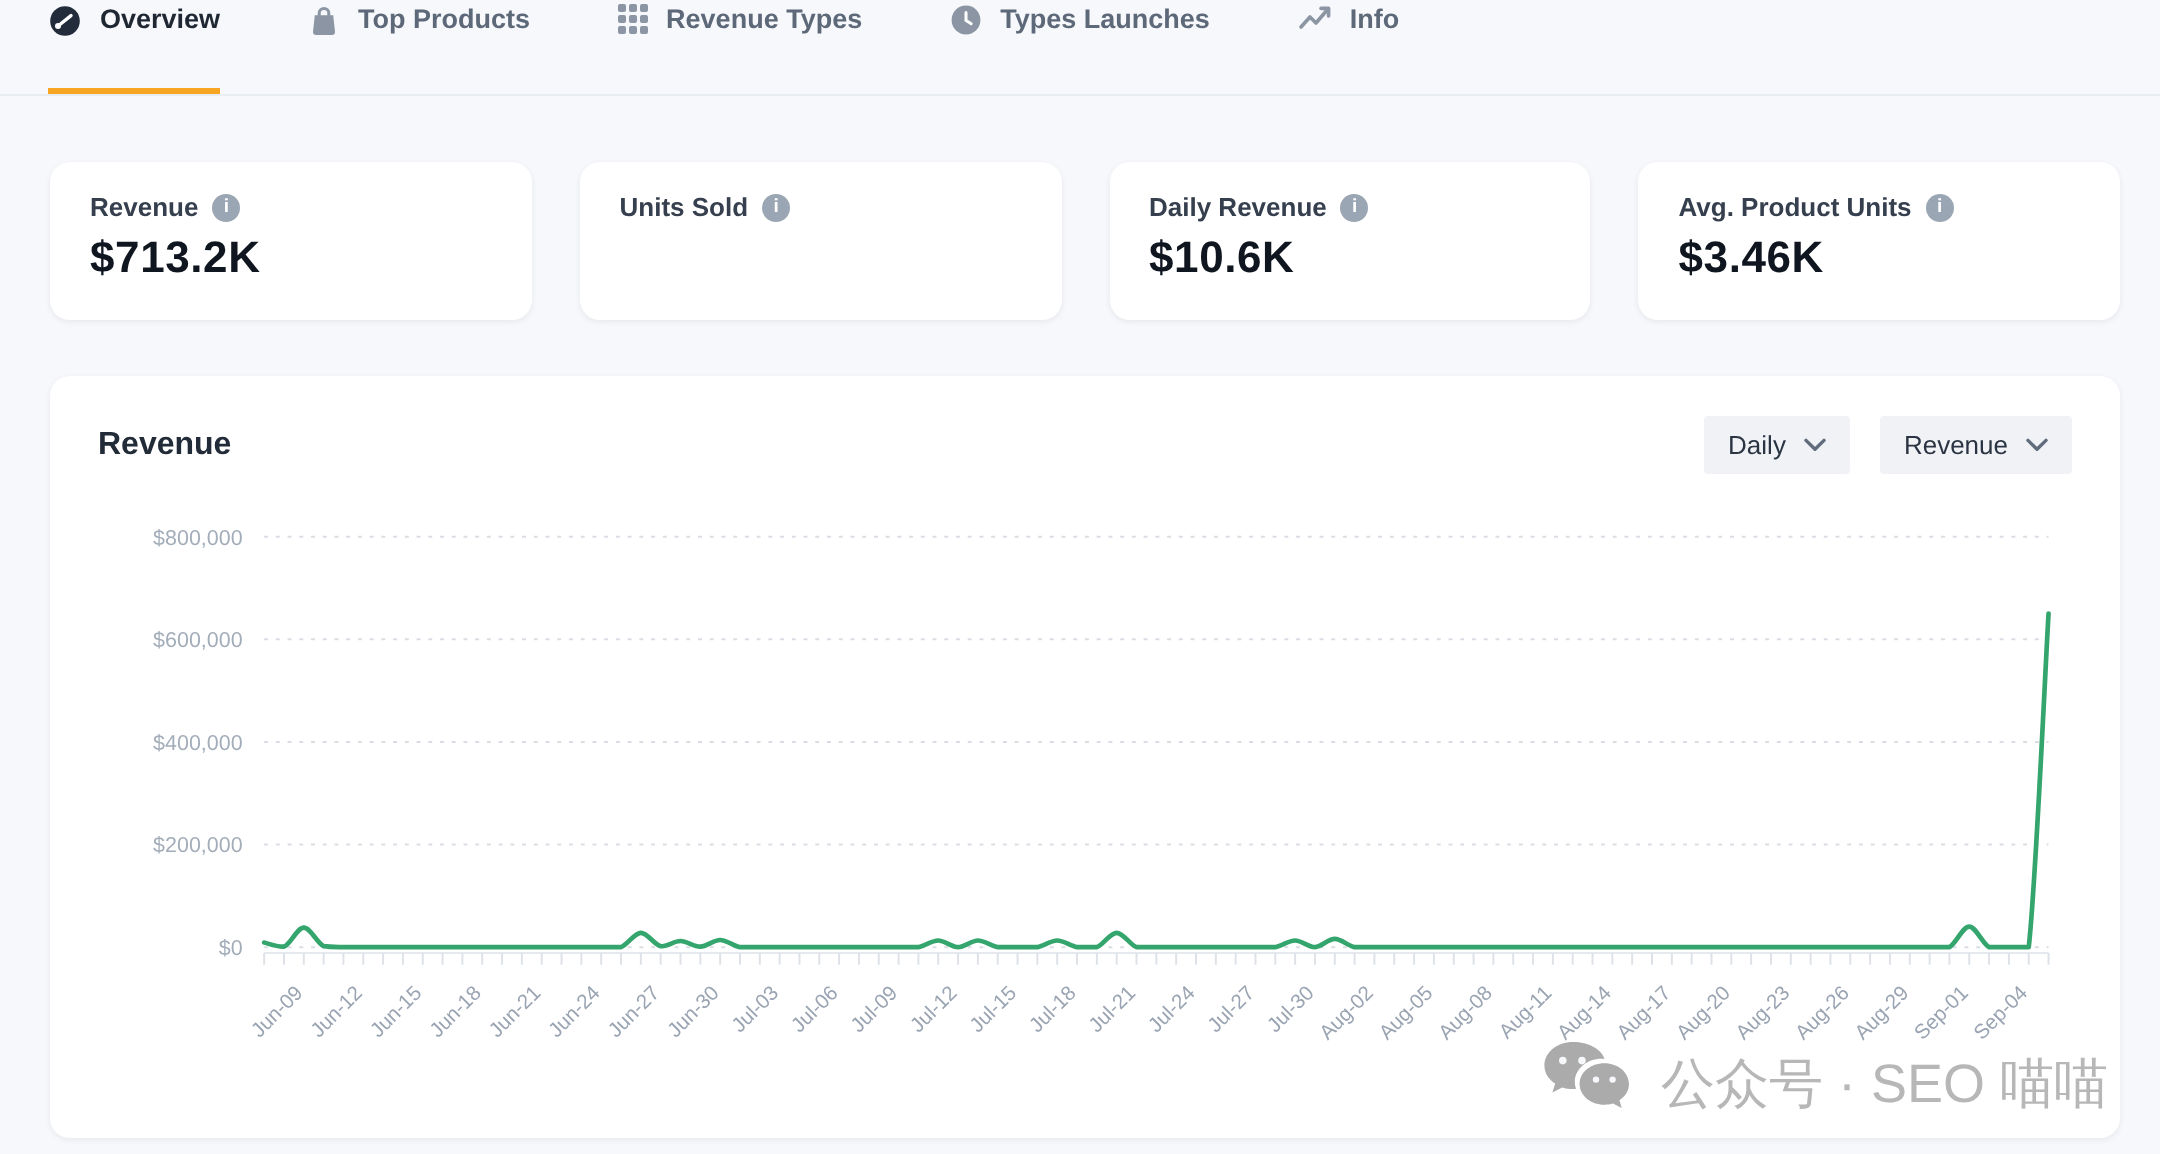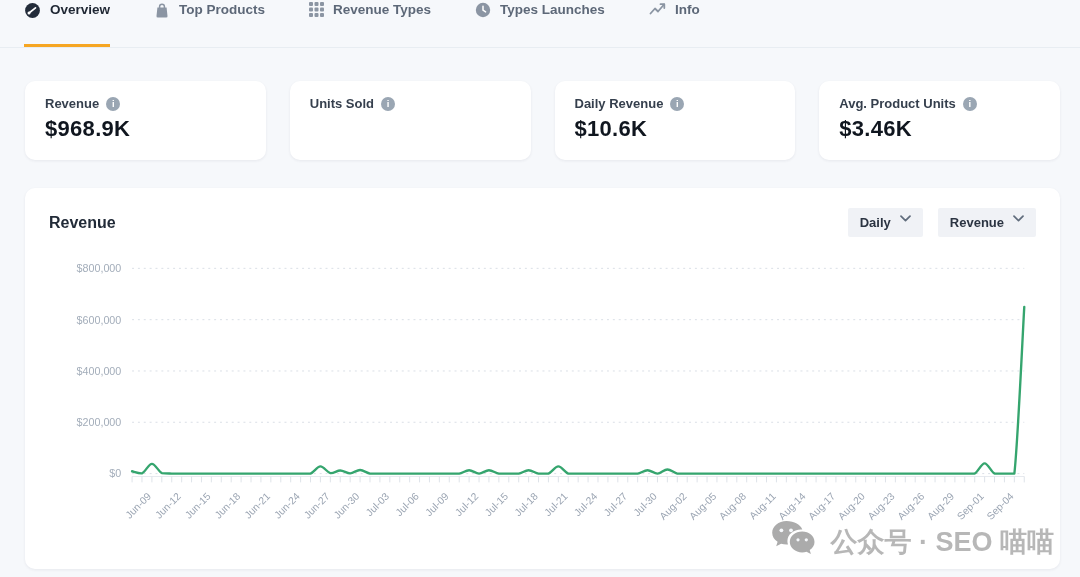--- a/index.html
+++ b/index.html
@@ -25,27 +25,27 @@
               font-size:9.5px; font-weight:700; display:inline-flex; align-items:center;
               justify-content:center; font-style:normal; cursor:pointer; }
   .card-value { margin-top:5px; font-size:22px; font-weight:800; color:#10161f; letter-spacing:.3px; }
   
   .chart-card { margin:28px 20px 0 25px; background:#fff; border-radius:10px;
                 padding:20px 24px 6px; box-shadow:0 1px 3px rgba(25,35,55,.07); height:381px; }
   .chart-head { display:flex; justify-content:space-between; align-items:center; }
   .chart-title { font-size:16px; font-weight:700; color:#222b38; }
   .chart-controls { display:flex; gap:15px; }
   .select-btn { background:#f0f2f6; border:none; border-radius:2px; padding:7px 12px;
-                font-family:inherit; font-size:13px; font-weight:700; color:#2b3442;
-                display:flex; align-items:flex-start; gap:9px; cursor:pointer; }
+                font-family:inherit; font-size:13px; font-weight:400; color:#2b3442;
+                display:flex; align-items:center; gap:9px; cursor:pointer; }
   .chev { display:inline-flex; }
   #revenue-chart { width:100%; display:block; margin-top:4px; }
   
   .watermark { position:absolute; right:26px; bottom:12px; display:flex; align-items:center;
-               gap:13px; color:#b7b7b7; font-size:27px; font-weight:700; pointer-events:none; }
+               gap:13px; color:#b7b7b7; font-size:27px; font-weight:400; pointer-events:none; }
 </style>
 </head>
 <body>
 
 <nav class="tabbar">
   <div class="tab active">
     <span class="ticon">
       <svg width="17" height="17" viewBox="0 0 17 17">
           <circle cx="8.5" cy="8.5" r="7.4" fill="#232c3a"></circle>
           <path d="M5 11 L11.5 5.8" stroke="#fff" stroke-width="1.7" stroke-linecap="round"></path>
@@ -100,21 +100,21 @@
     <span>Info</span>
   </div>
 </nav>
 
 <section class="cards">
   <div class="card">
     <div class="card-label-row">
       <span class="card-label">Revenue</span>
       <i class="info-dot">i</i>
     </div>
-    <div class="card-value">$968.9K</div>
+    <div class="card-value">$713.2K</div>
   </div>
   <div class="card">
     <div class="card-label-row">
       <span class="card-label">Units Sold</span>
       <i class="info-dot">i</i>
     </div>
   </div>
   <div class="card">
     <div class="card-label-row">
       <span class="card-label">Daily Revenue</span>

